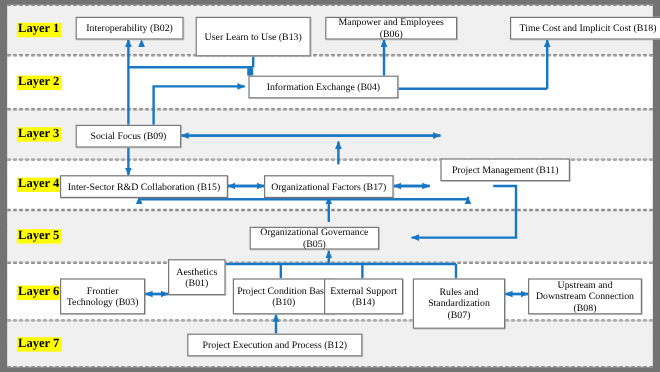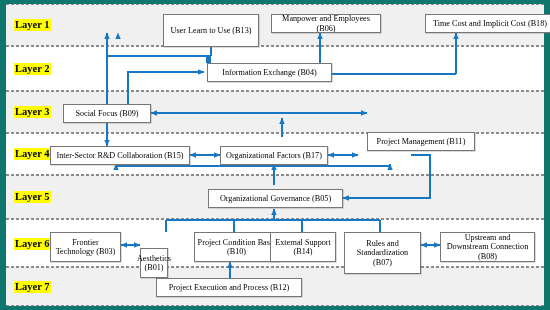--- a/index.html
+++ b/index.html
@@ -1,17 +1,17 @@
 <!DOCTYPE html>
 <html><head>
 <meta charset="utf-8">
 <style>
   html,body{margin:0;padding:0;background:#ffffff;}
   body{font-family:"Liberation Serif",serif;}
-  #canvas{position:relative;width:550px;height:310px;overflow:hidden;background:#0f766e;}
+  #canvas{position:relative;width:550px;height:310px;overflow:hidden;background:#737373;}
 
   .band{position:absolute;left:6px;width:538px;box-sizing:border-box;
         border-top:1px dashed #8a8a8a;border-bottom:1px dashed #8a8a8a;}
   .band.gray{background:#f0f0f0;}
   .band.white{background:#ffffff;}
 
   .edge-left{position:absolute;left:6px;top:4px;height:302px;border-left:1px dashed #8a8a8a;}
   .edge-right{position:absolute;left:543px;top:4px;height:302px;border-left:1px dashed #8a8a8a;}
 
   .layer-label{position:absolute;font-weight:bold;font-size:10.5px;color:#000;
@@ -123,36 +123,37 @@
   </svg>
 
   <div class="layer-label" style="left:14px;top:19px;">Layer 1</div>
   <div class="layer-label" style="left:14px;top:63px;">Layer 2</div>
   <div class="layer-label" style="left:14px;top:106px;">Layer 3</div>
   <div class="layer-label" style="left:14px;top:148px;">Layer 4</div>
   <div class="layer-label" style="left:14px;top:191px;">Layer 5</div>
   <div class="layer-label" style="left:14px;top:238px;">Layer 6</div>
   <div class="layer-label" style="left:14px;top:281px;">Layer 7</div>
 
+  <div class="node" style="left:63px;top:14px;width:90px;height:19px;">Interoperability (B02)</div>
   <div class="node" style="left:163px;top:14px;width:96px;height:33px;">User Learn to Use (B13)</div>
   <div class="node" style="left:271px;top:14px;width:110px;height:19px;">Manpower and Employees (B06)</div>
   <div class="node" style="left:425px;top:14px;width:130px;height:19px;">Time Cost and Implicit Cost (B18)</div>
 
   <div class="node" style="left:207px;top:63px;width:125px;height:19px;">Information Exchange (B04)</div>
 
   <div class="node" style="left:63px;top:104px;width:88px;height:19px;">Social Focus (B09)</div>
   <div class="node" style="left:367px;top:104px;width:108px;height:19px;margin-top:28px;">Project Management (B11)</div>
 
   <div class="node" style="left:50px;top:146px;width:140px;height:19px;">Inter-Sector R&amp;D Collaboration (B15)</div>
   <div class="node" style="left:220px;top:146px;width:108px;height:19px;">Organizational Factors (B17)</div>
 
-  <div class="node" style="left:208px;top:189px;width:135px;height:19px;">Organizational Governance (B05)</div>
+  <div class="node" style="left:208px;top:189px;width:108px;height:19px;">Organizational Governance (B05)</div>
 
   <div class="node" style="left:50px;top:232px;width:71px;height:30px;">Frontier Technology (B03)</div>
-  <div class="node" style="left:140px;top:248px;width:28px;height:30px;">Aesthetics (B01)</div>
+  <div class="node" style="left:140px;top:216px;width:48px;height:30px;">Aesthetics (B01)</div>
   <div class="node" style="left:194px;top:232px;width:85px;height:30px;">Project Condition Basis (B10)</div>
   <div class="node" style="left:270px;top:232px;width:66px;height:30px;">External Support (B14)</div>
   <div class="node" style="left:344px;top:232px;width:77px;height:42px;">Rules and Standardization (B07)</div>
   <div class="node" style="left:440px;top:232px;width:95px;height:30px;">Upstream and Downstream Connection (B08)</div>
 
   <div class="node" style="left:156px;top:278px;width:146px;height:19px;">Project Execution and Process (B12)</div>
 
 </div>
 
 </body></html>

